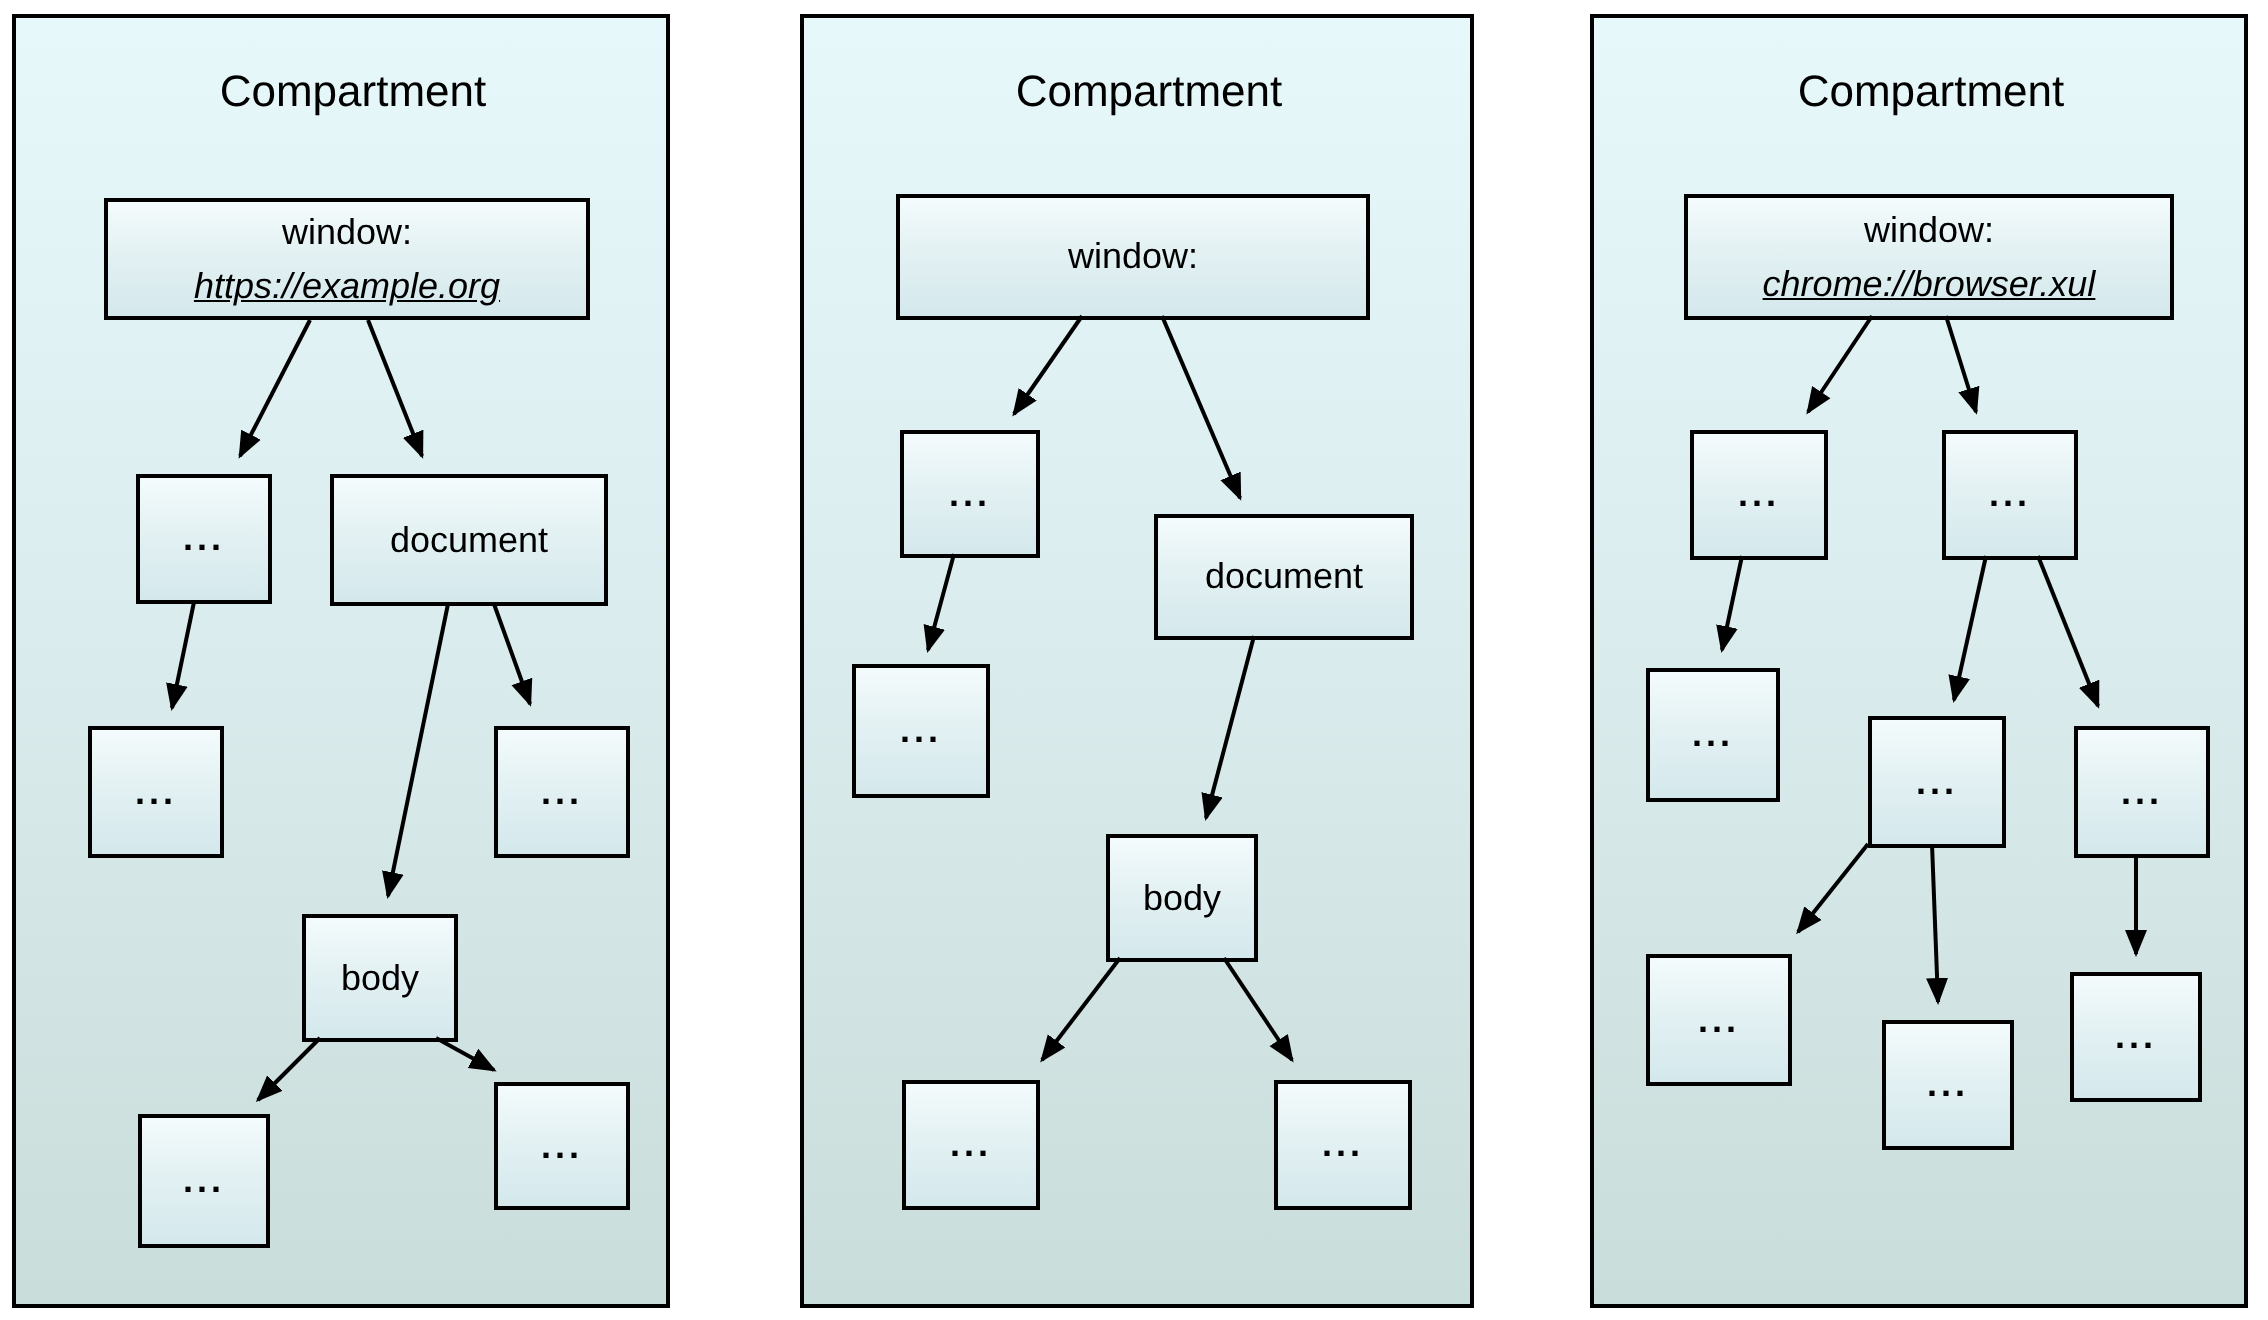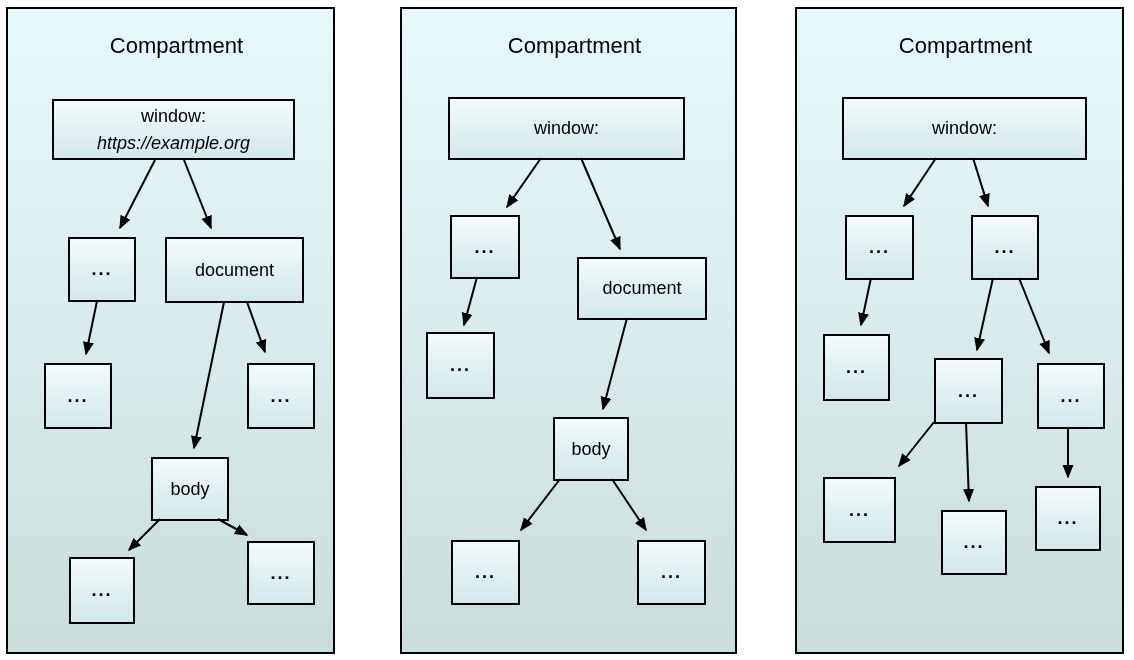--- a/index.html
+++ b/index.html
@@ -32,21 +32,21 @@
     box-sizing: border-box;
     border: 2px solid #000000;
     background: linear-gradient(180deg, #f4fbfc 0%, #e3f1f3 45%, #d4e8ec 100%);
     display: flex;
     align-items: center;
     justify-content: center;
     text-align: center;
     font-size: 18px;
   }
   .node.win { flex-direction: column; line-height: 27px; }
-  .node.win .url { font-style: italic; }
+  .node.win .url { font-style: italic; text-decoration: underline; }
   .node.dots { letter-spacing: 2px; font-weight: bold; }
   #arrows {
     position: absolute;
     left: 0; top: 0;
     pointer-events: none;
   }
 </style>
 </head>
 <body>
 
@@ -77,20 +77,21 @@
     <div class="node dots" style="left:24px; top:323px; width:69px; height:67px;">...</div>
     <div class="node" style="left:151px; top:408px; width:76px; height:64px;">body</div>
     <div class="node dots" style="left:49px; top:531px; width:69px; height:65px;">...</div>
     <div class="node dots" style="left:235px; top:531px; width:69px; height:65px;">...</div>
   </div>
 
   <div class="compartment" style="left:795px; top:7px; width:329px; height:647px;">
     <div class="ctitle">Compartment</div>
     <div class="node win" style="left:45px; top:88px; width:245px; height:63px;">
       <div>window:</div>
+      <div class="url">chrome://browser.xul</div>
     </div>
     <div class="node dots" style="left:48px; top:206px; width:69px; height:65px;">...</div>
     <div class="node dots" style="left:174px; top:206px; width:68px; height:65px;">...</div>
     <div class="node dots" style="left:26px; top:325px; width:67px; height:67px;">...</div>
     <div class="node dots" style="left:137px; top:349px; width:69px; height:66px;">...</div>
     <div class="node dots" style="left:240px; top:354px; width:68px; height:66px;">...</div>
     <div class="node dots" style="left:26px; top:468px; width:73px; height:66px;">...</div>
     <div class="node dots" style="left:144px; top:501px; width:66px; height:65px;">...</div>
     <div class="node dots" style="left:238px; top:477px; width:66px; height:65px;">...</div>
   </div>

